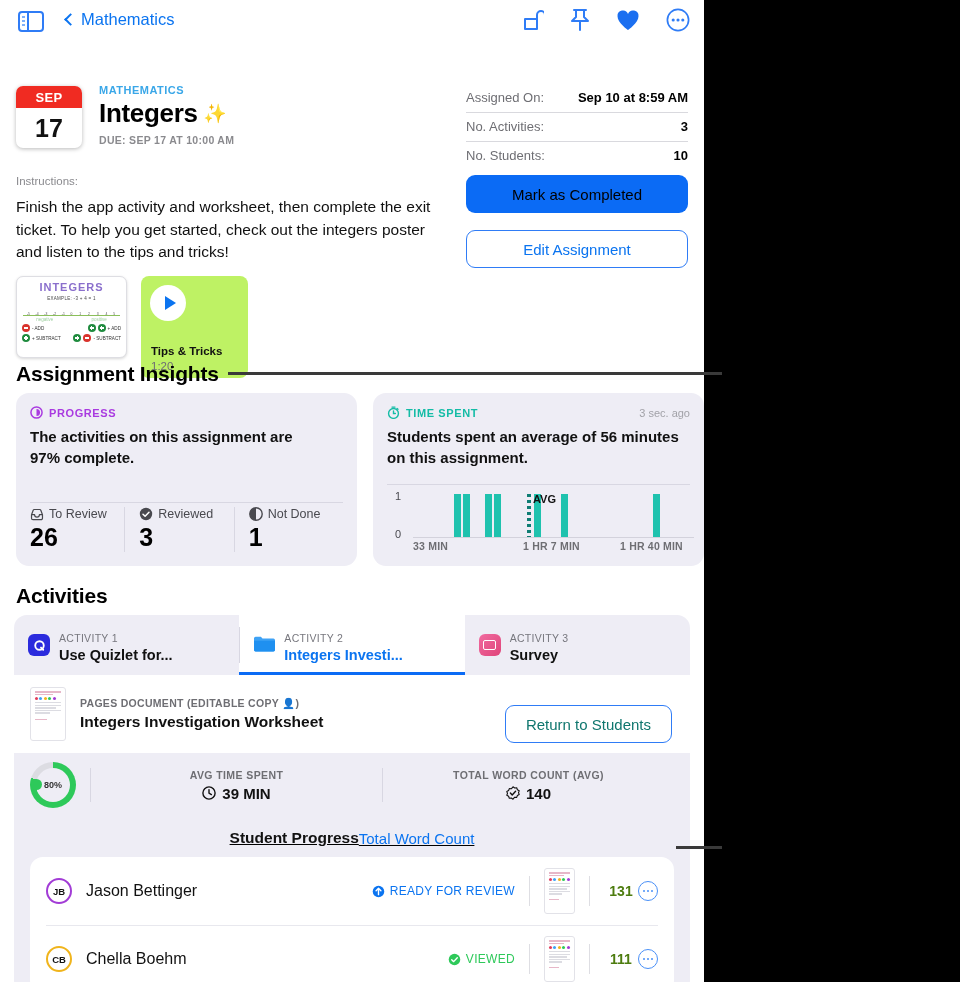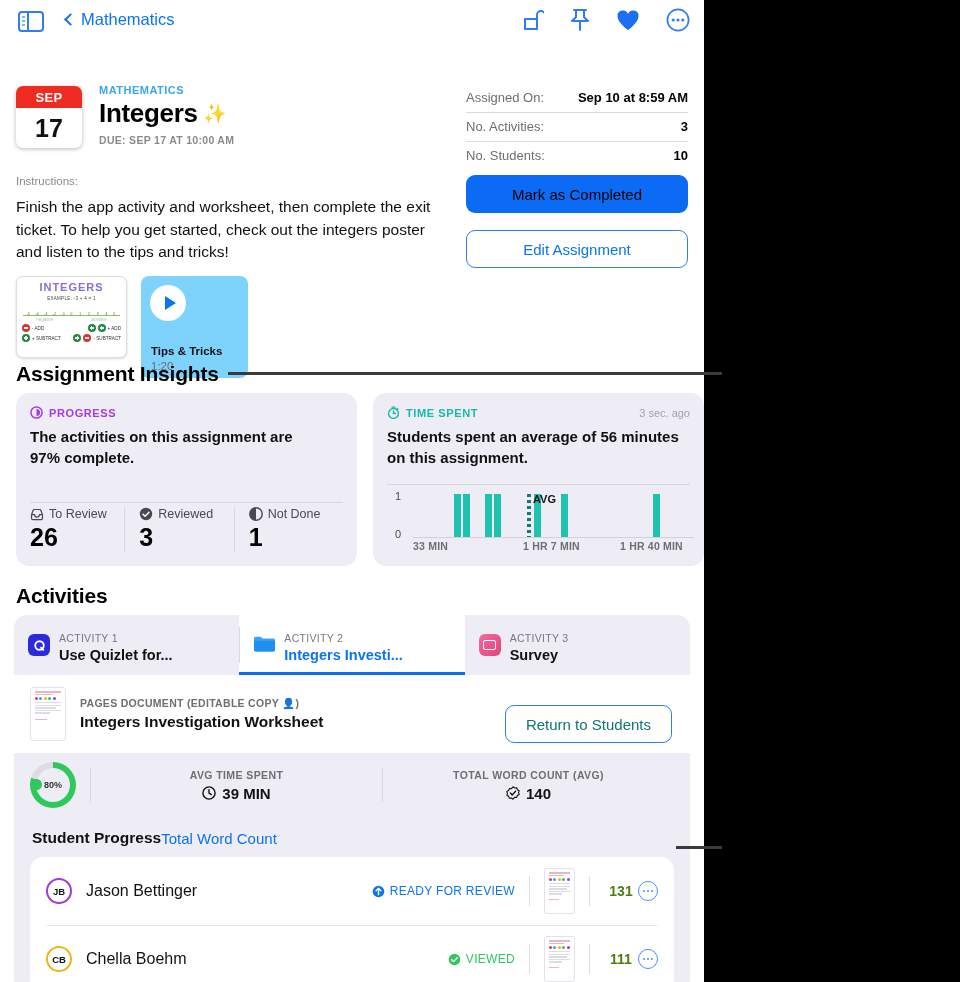--- a/index.html
+++ b/index.html
@@ -64,21 +64,21 @@
   .nline { position: relative; margin: 5px 6px 0; height: 10px; border-bottom: 1.2px solid #8bbf5a; }
   .nline span { position: absolute; top: 6px; font-size: 3.4px; color: #555; }
   .plabels { display: flex; justify-content: space-around; font-size: 4.5px; color: #9fd0a0; margin-top: 1px; }
   .prow { display: flex; justify-content: space-between; padding: 2px 5px 0; align-items: center; }
   .pill { display: flex; align-items: center; gap: 2px; font-size: 4.6px; color: #333; }
   .dotc { width: 8px; height: 8px; border-radius: 50%; position: relative; }
   .dotc.r { background: #d9332c; } .dotc.g { background: #1f8b3e; }
   .dotc:before { content: ""; position: absolute; left: 2px; top: 3.4px; width: 4px; height: 1.2px; background: #fff; }
   .dotc.g:after { content: ""; position: absolute; left: 3.4px; top: 2px; width: 1.2px; height: 4px; background: #fff; }
 
-  .video { width: 107px; height: 102px; border-radius: 8px; background: #7dd3fc; position: relative; }
+  .video { width: 107px; height: 102px; border-radius: 8px; background: #bef264; position: relative; }
   .play { position: absolute; left: 9px; top: 9px; width: 36px; height: 36px; border-radius: 50%; background: #fff;
           display: flex; align-items: center; justify-content: center; }
   .play i { width: 0; height: 0; border-left: 11px solid #0b74f0; border-top: 7px solid transparent; border-bottom: 7px solid transparent; margin-left: 4px; }
   .vtitle { position: absolute; left: 10px; bottom: 21px; font-size: 11.5px; font-weight: bold; color: #111; }
   .vdur { position: absolute; left: 10px; bottom: 6px; font-size: 11.5px; color: #6e6e73; }
 
   
   .sec-h { font-size: 21px; font-weight: bold; color: #000; letter-spacing: -.2px; }
 
   
@@ -128,21 +128,21 @@
              border-radius: 9px; color: #0f766e; font-size: 15px; display: flex; align-items: center; background: #fff; }
 
   .metrics { background: #eeedf5; display: flex; align-items: center; height: 64px; padding: 0 16px; }
   .ring { width: 46px; height: 46px; border-radius: 50%; position: relative; flex: none; }
   .ring-txt { position: absolute; inset: 0; display: flex; align-items: center; justify-content: center; font-size: 9px; font-weight: bold; color: #333; }
   .msep { width: 1px; height: 34px; background: #d8d7e2; }
   .mcell { flex: 1; text-align: center; }
   .m-k { font-size: 10.5px; font-weight: bold; color: #6e6e73; letter-spacing: .4px; }
   .m-v { font-size: 15px; font-weight: bold; color: #111; margin-top: 4px; display: flex; align-items: center; justify-content: center; gap: 6px; }
 
-  .sp-head { display: flex; align-items: center; justify-content: flex-start; padding: 12px 18px 10px; }
+  .sp-head { display: flex; align-items: center; justify-content: center; padding: 12px 18px 10px; text-decoration: underline; }
   .sp-title { font-size: 15.5px; font-weight: bold; color: #111; }
   .sp-link { font-size: 15px; color: #0b74f0; }
 
   .rows { background: #fff; border-radius: 13px; margin: 0 16px; overflow: hidden; }
   .row { display: flex; align-items: center; height: 68px; padding: 0 16px; position: relative; }
   .row + .row:before { content: ""; position: absolute; left: 16px; right: 16px; top: 0; height: 1px; background: #e8e8ee; }
   .av { width: 26px; height: 26px; border-radius: 50%; border: 2px solid #000; display: flex; align-items: center;
         justify-content: center; font-size: 9.5px; font-weight: bold; color: #111; flex: none; }
   .sname { font-size: 16px; color: #111; margin-left: 14px; flex: 1; }
   .badge { display: flex; align-items: center; gap: 5px; font-size: 12px; font-weight: normal; letter-spacing: .3px; }

